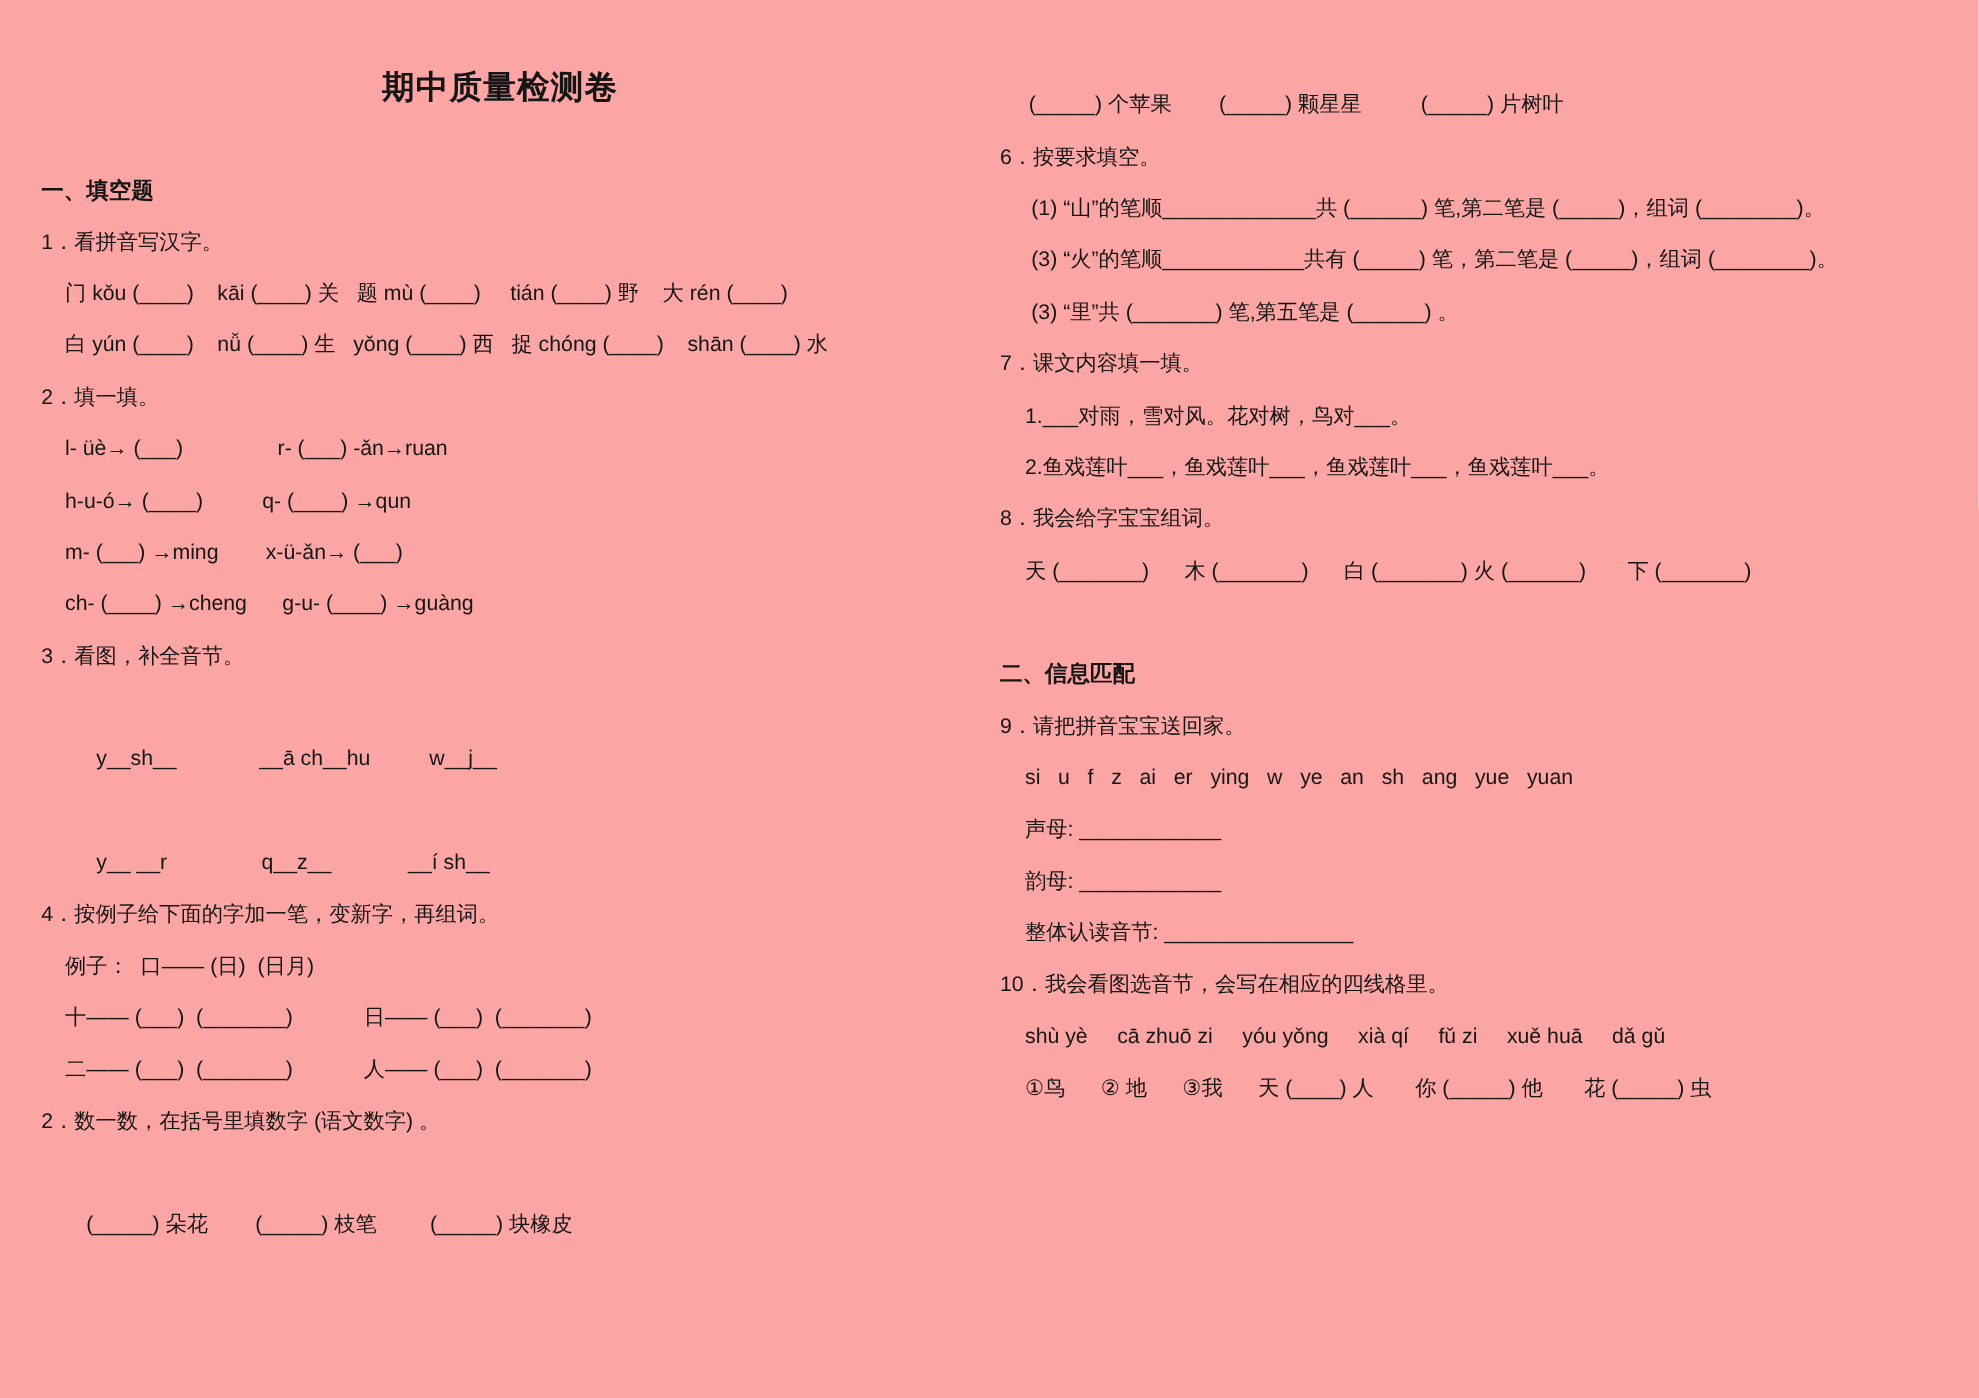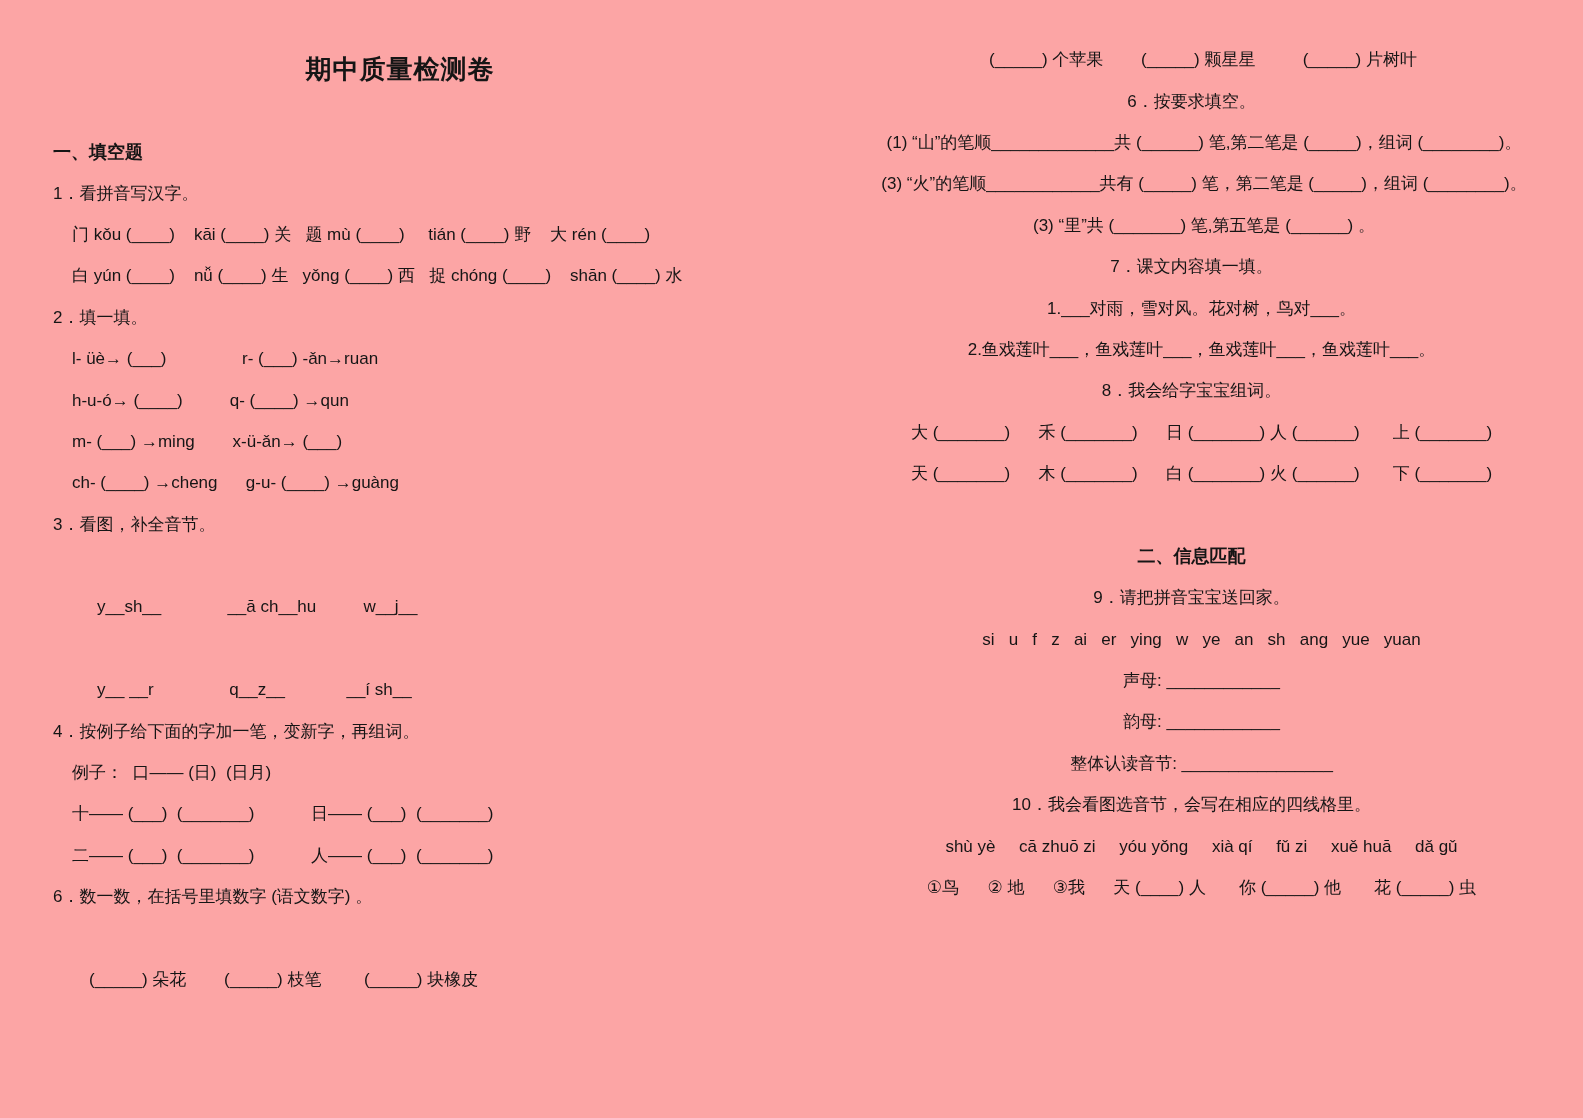--- a/index.html
+++ b/index.html
@@ -30,22 +30,22 @@
     font-size: 26px;
     font-weight: 700;
     letter-spacing: 1px;
     white-space: pre;
   }
   .col {
     position: absolute;
     display: flex;
     flex-direction: column;
   }
-  .col-left  { left: 33px;  top: 131px; width: 745px; margin-left: 20px; }
-  .col-right { left: 800px; top: 39px;  width: 783px; align-items: center; }
+  .col-left  { left: 33px;  top: 131px; width: 745px; }
+  .col-right { left: 800px; top: 63px;  width: 783px; }
   .row {
     height: 41.4px;
     display: flex;
     align-items: center;
     font-size: 17px;
     line-height: 1;
     white-space: pre;
   }
   .bold { font-weight: 700; font-size: 18px; }
   
@@ -76,35 +76,34 @@
     <div class="row ind-a">h-u-ó→ (____)          q- (____) →qun</div>
     <div class="row ind-a">m- (___) →ming        x-ü-ǎn→ (___)</div>
     <div class="row ind-a">ch- (____) →cheng      g-u- (____) →guàng</div>
     <div class="row">3．看图，补全音节。</div>
     <div class="row ind-b gap-1">y__sh__              __ā ch__hu          w__j__</div>
     <div class="row ind-b gap-1">y__ __r                q__z__             __í sh__</div>
     <div class="row">4．按例子给下面的字加一笔，变新字，再组词。</div>
     <div class="row ind-a">例子：  口—— (日)  (日月)</div>
     <div class="row ind-a">十—— (___)  (_______)            日—— (___)  (_______)</div>
     <div class="row ind-a">二—— (___)  (_______)            人—— (___)  (_______)</div>
-    <div class="row">6．数一数，在括号里填数字 (语文数字) 。</div>
+    <div class="row">2．数一数，在括号里填数字 (语文数字) 。</div>
     <div class="row ind-c gap-1">(_____) 朵花        (_____) 枝笔         (_____) 块橡皮</div>
   </div>
 
   <div class="col col-right">
     <div class="row rind-c">(_____) 个苹果        (_____) 颗星星          (_____) 片树叶</div>
     <div class="row">6．按要求填空。</div>
     <div class="row rind-b">(1) “山”的笔顺_____________共 (______) 笔,第二笔是 (_____)，组词 (________)。</div>
     <div class="row rind-b">(3) “火”的笔顺____________共有 (_____) 笔，第二笔是 (_____)，组词 (________)。</div>
     <div class="row rind-b">(3) “里”共 (_______) 笔,第五笔是 (______) 。</div>
     <div class="row">7．课文内容填一填。</div>
     <div class="row rind-a">1.___对雨，雪对风。花对树，鸟对___。</div>
     <div class="row rind-a">2.鱼戏莲叶___，鱼戏莲叶___，鱼戏莲叶___，鱼戏莲叶___。</div>
     <div class="row">8．我会给字宝宝组词。</div>
-    <div class="row rind-a">大 (_______)      禾 (_______)      日 (_______) 人 (______)       上 (_______)</div>
     <div class="row rind-a">天 (_______)      木 (_______)      白 (_______) 火 (______)       下 (_______)</div>
     <div class="row bold gap-1">二、信息匹配</div>
     <div class="row">9．请把拼音宝宝送回家。</div>
     <div class="row rind-a">si   u   f   z   ai   er   ying   w   ye   an   sh   ang   yue   yuan</div>
     <div class="row rind-a">声母: ____________</div>
     <div class="row rind-a">韵母: ____________</div>
     <div class="row rind-a">整体认读音节: ________________</div>
     <div class="row">10．我会看图选音节，会写在相应的四线格里。</div>
     <div class="row rind-a">shù yè     cā zhuō zi     yóu yǒng     xià qí     fǔ zi     xuě huā     dǎ gǔ</div>
     <div class="row rind-a">①鸟      ② 地      ③我      天 (____) 人       你 (_____) 他       花 (_____) 虫</div>

